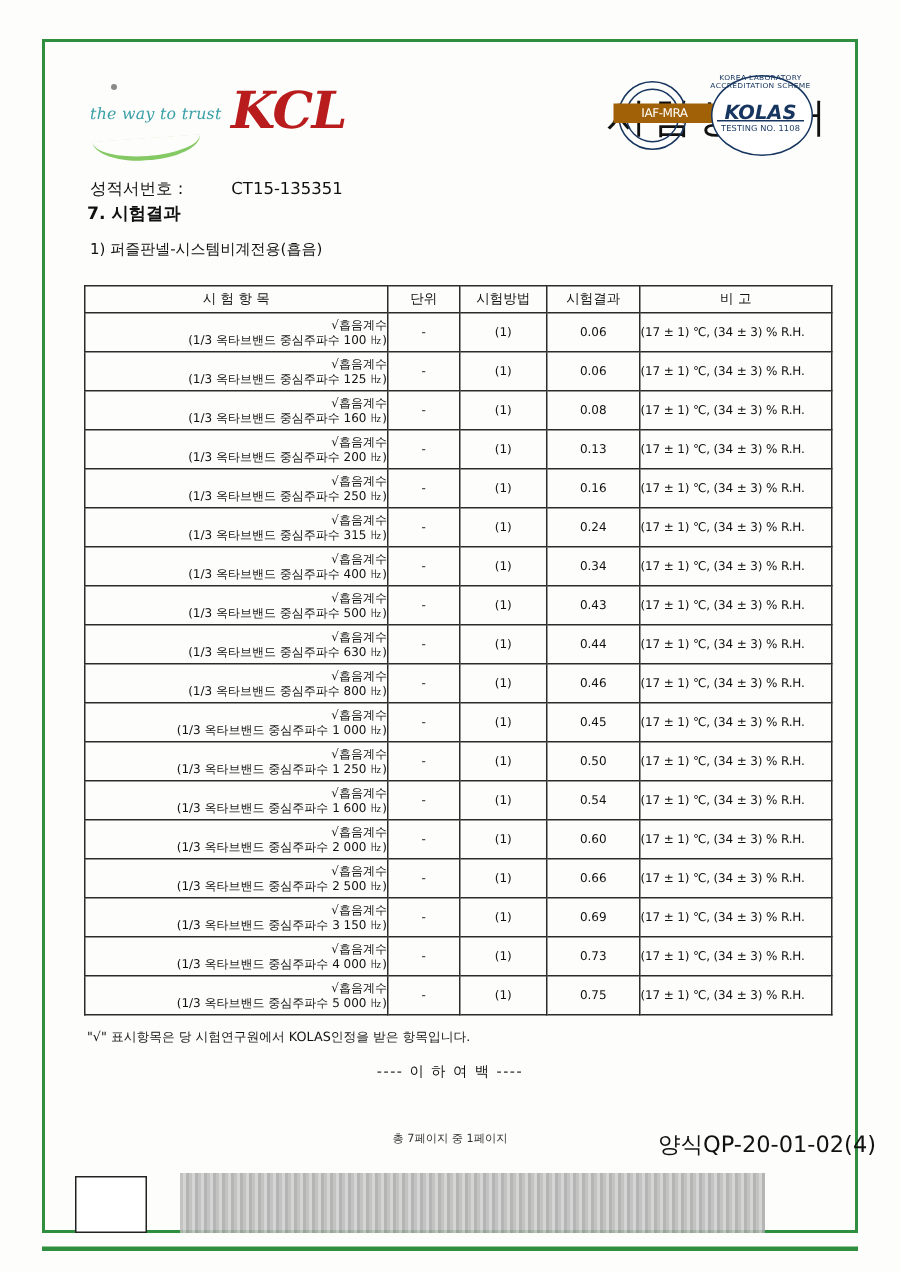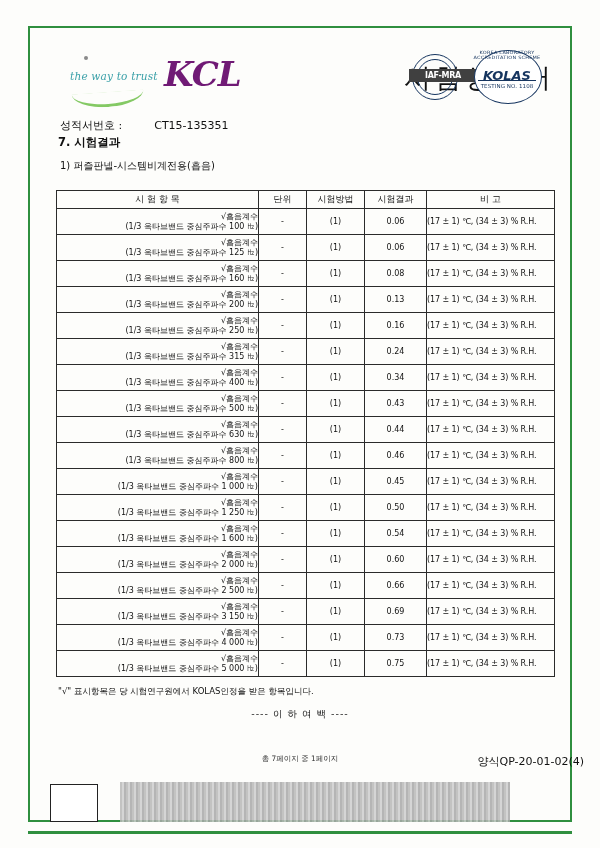--- a/index.html
+++ b/index.html
@@ -19,34 +19,34 @@
   .frame-top{position:absolute;left:28px;right:28px;top:26px;height:2px;background:#2f8f3f;}
   .frame-bottom{position:absolute;left:28px;right:28px;bottom:26px;height:2px;background:#2f8f3f;}
   .frame-left{position:absolute;left:28px;top:26px;bottom:26px;width:2px;background:#2f8f3f;}
   .frame-right{position:absolute;right:28px;top:26px;bottom:26px;width:2px;background:#2f8f3f;}
 
   .content{position:absolute;left:46px;right:46px;top:40px;bottom:40px;}
 
   
   .header{position:relative;height:72px;}
   .logo{
-    position:absolute;left:24px;top:14px;width:180px;height:50px;
+    position:absolute;left:14px;top:14px;width:180px;height:50px;
   }
   .logo .tagline{
     position:absolute;left:0;top:16px;
     font-family:"DejaVu Serif","Liberation Serif",serif;
     font-style:italic;
     font-size:10.5px;color:#3aa0a8;letter-spacing:.2px;
     white-space:nowrap;
   }
   .logo .kcl{
     position:absolute;left:94px;top:0px;
     font-family:"DejaVu Serif","Liberation Serif",serif;
     font-style:italic;font-weight:bold;
-    font-size:34px;color:#701a75;letter-spacing:-1px;
+    font-size:34px;color:#b91c1c;letter-spacing:-1px;
   }
   .logo .swoosh{
     position:absolute;left:2px;top:38px;width:72px;height:12px;
     border-bottom:3px solid #6fc04a;border-radius:0 0 50% 50%/0 0 100% 100%;
     transform:rotate(-4deg);
     opacity:.85;
   }
   .logo .dot{
     position:absolute;left:14px;top:2px;width:4px;height:4px;border-radius:50%;
     background:#8a8a8a;
@@ -62,22 +62,22 @@
   }
   .mark-iaf .ring{
     position:absolute;left:2px;top:2px;width:44px;height:44px;border-radius:50%;
     border:1.6px solid #16355f;
   }
   .mark-iaf .ring2{
     position:absolute;left:7px;top:7px;width:34px;height:34px;border-radius:50%;
     border:1px solid #16355f;
   }
   .mark-iaf .bar{
-    position:absolute;left:-1px;top:17px;width:68px;height:13px;background:#404040;
-    color:#fff;font-size:8px;font-weight:bold;letter-spacing:-.3px;
+    position:absolute;left:-1px;top:17px;width:68px;height:13px;background:#a16207;
+    color:#fff;font-size:8px;font-weight:normal;letter-spacing:-.3px;
     display:flex;align-items:center;justify-content:center;
   }
   .mark-kolas{
     position:absolute;left:56px;top:0px;width:82px;height:56px;
   }
   .mark-kolas .ko-outer{
     position:absolute;left:8px;top:2px;width:66px;height:52px;border-radius:50%;
     border:1.6px solid #16355f;background:#fff;
   }
   .mark-kolas .ko-arc{
@@ -172,21 +172,21 @@
   .footer{
     position:absolute;left:10px;right:10px;bottom:78px;
     height:16px;
   }
   .footer .pageno{
     position:absolute;left:0;right:0;text-align:center;
     font-size:7.5px;color:#333;
   }
   .footer .formno{
     position:absolute;right:6px;top:0;
-    font-size:11px;color:#111;
+    font-size:15px;color:#111;
   }
   .stamp-area{
     position:absolute;left:10px;right:10px;bottom:22px;height:46px;
   }
   .stamp-box{
     position:absolute;left:40px;top:4px;width:46px;height:36px;
     border:1px solid #222;background:#fff;
   }
   .stamp-smear{
     position:absolute;left:110px;top:2px;width:390px;height:40px;

